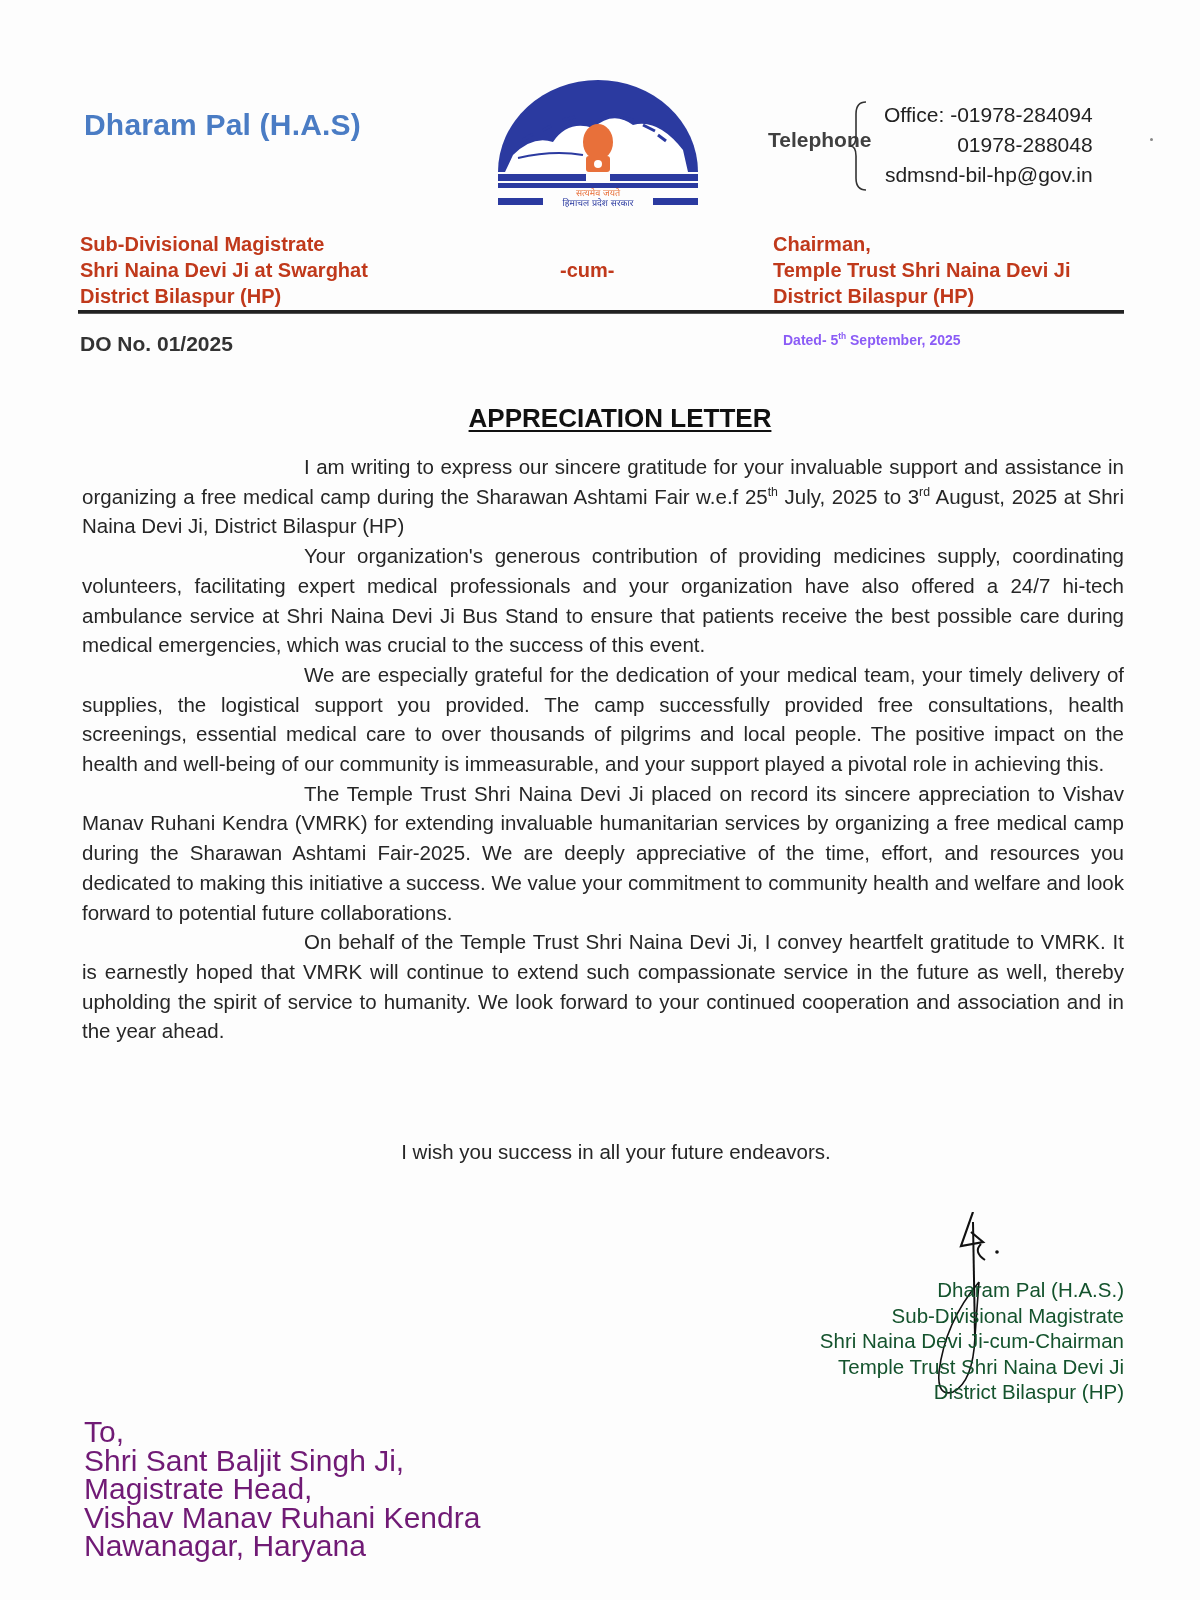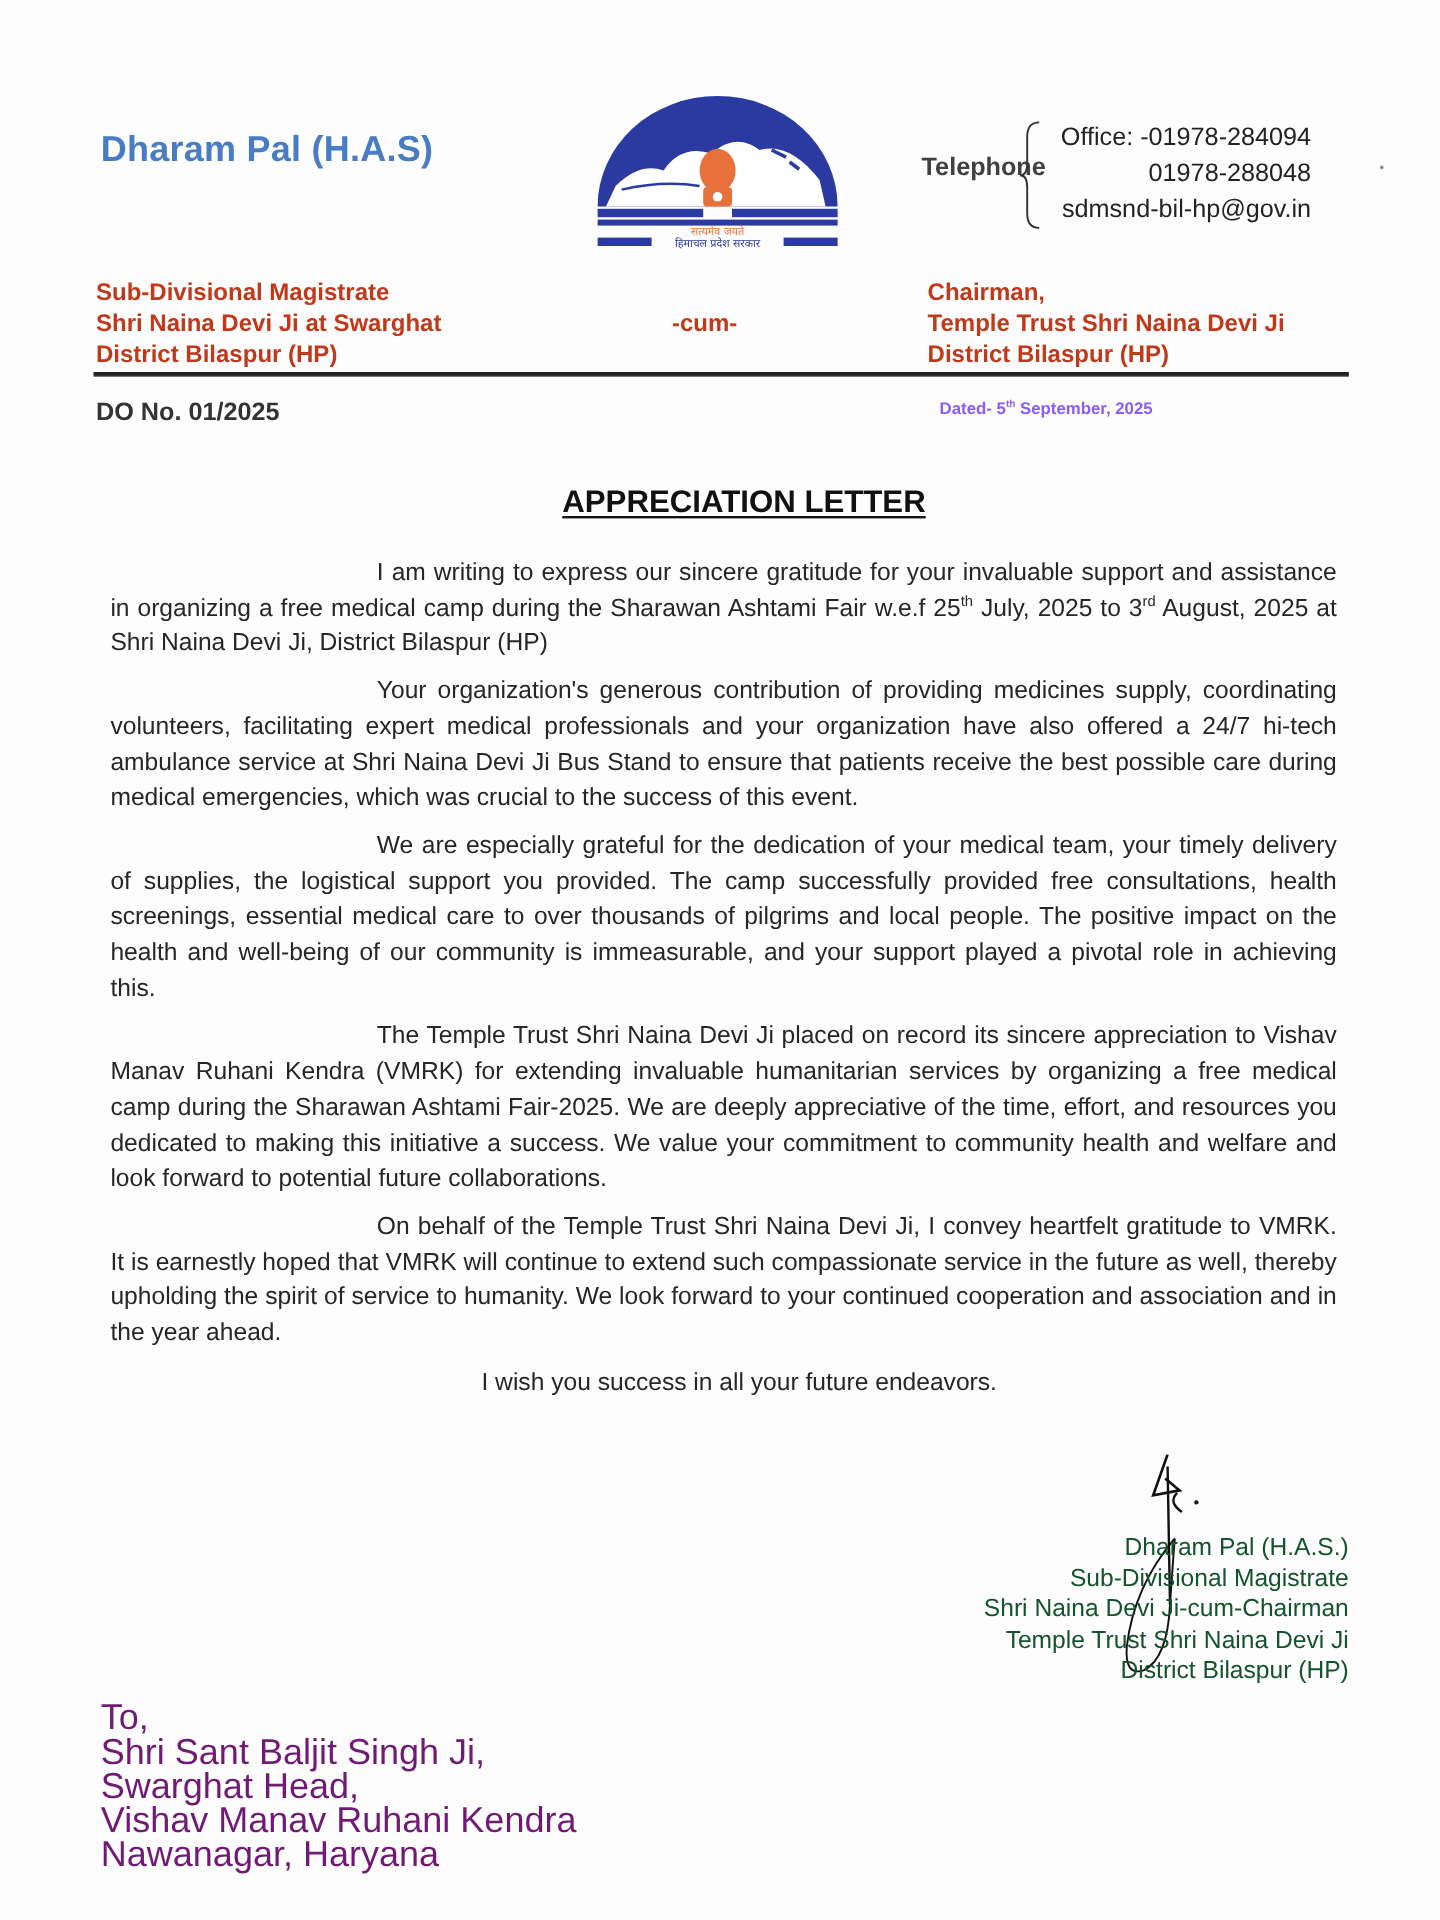--- a/index.html
+++ b/index.html
@@ -84,21 +84,21 @@
 
     
     .body {
       left: 82px; top: 452px;
       width: 1042px;
       font-size: 20.5px;
       line-height: 29.7px;
       color: #262626;
       text-align: justify;
     }
-    .body p { margin: 10px; text-indent: 222px; }
+    .body p { margin: 0; text-indent: 222px; }
     .closing {
       left: 0; width: 1200px; top: 1140px;
       text-align: center;
       font-size: 20.5px; color: #262626; margin-left: 16px;
     }
 
     
     .signature {
       left: 935px; top: 1212px;
       width: 100px; height: 205px;
@@ -198,16 +198,16 @@
   <div>Dharam Pal (H.A.S.)</div>
   <div>Sub-Divisional Magistrate</div>
   <div>Shri Naina Devi Ji-cum-Chairman</div>
   <div>Temple Trust Shri Naina Devi Ji</div>
   <div>District Bilaspur (HP)</div>
 </div>
 
 <div class="abs addressee">
   <div>To,</div>
   <div>Shri Sant Baljit Singh Ji,</div>
-  <div>Swarghat Head,</div>
+  <div>Magistrate Head,</div>
   <div>Vishav Manav Ruhani Kendra</div>
   <div>Nawanagar, Haryana</div>
 </div>
 
 </body></html>

